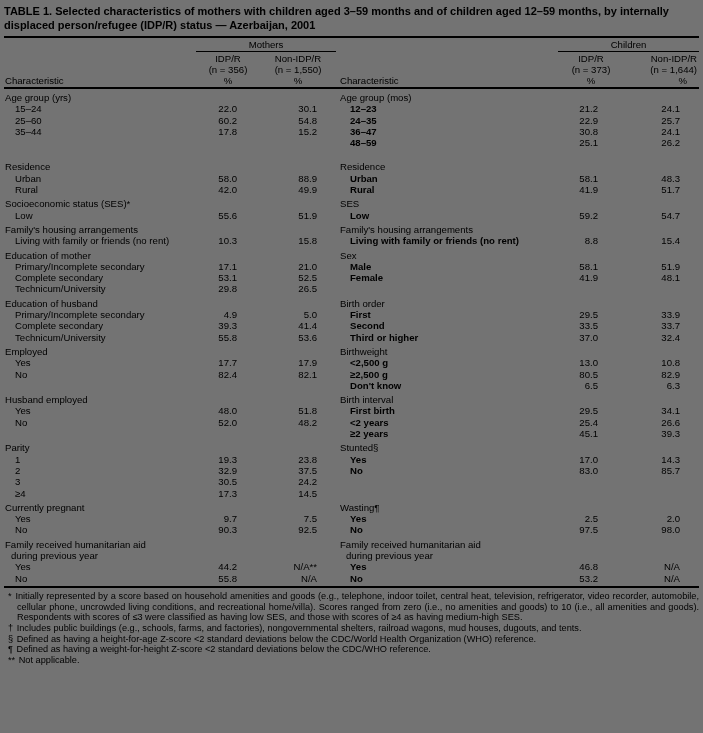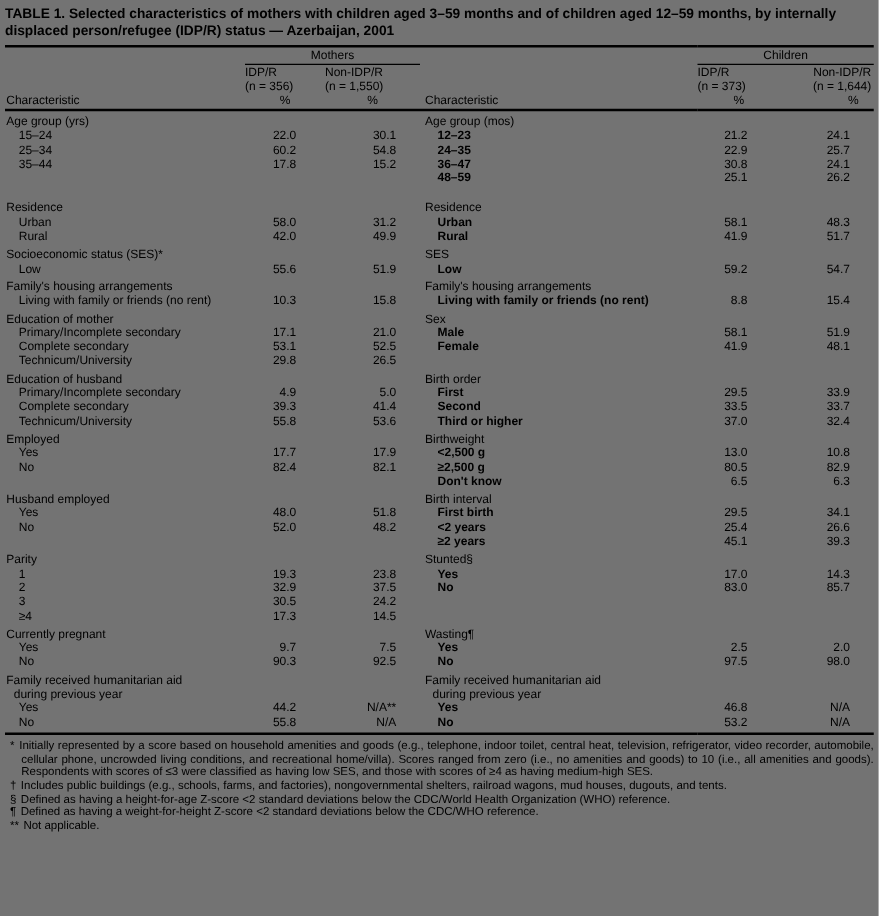--- a/index.html
+++ b/index.html
@@ -16,21 +16,21 @@
     margin: 1px 0 4px 0;
   }
   table.main {
     width: 695px; border-collapse: collapse; table-layout: fixed;
     border-top: 2px solid #000;
   }
   thead th { font-weight: normal; font-size: 9.6px; padding: 0; vertical-align: top; }
   .grp-row th { height: 13px; }
   .grp { text-align: center; border-bottom: 1px solid #000; line-height: 12px; padding-top: 1px; }
   .ch-row th { height: 22px; }
-  .ch { text-align: left; line-height: 10.5px; padding-top: 2px; }
+  .ch { text-align: center; line-height: 10.5px; padding-top: 2px; }
   .ch .cn { display: block; }
   .ch.ra { text-align: right; padding-right: 2px; }
   .units th { border-bottom: 2px solid #000; height: 13px; vertical-align: bottom; padding-bottom: 1px; }
   .unit-c { text-align: center; }
   .unit-r { text-align: right; padding-right: 12px; }
   .charlabel { text-align: left; }
   th.p1 { padding-left: 1px; }
   th.p4 { padding-left: 4px; }
 
   tbody td {
@@ -120,21 +120,21 @@
         </tr>
         <tr>
           <td class="c1 item">15–24</td>
           <td class="v c2">22.0</td>
           <td class="v c3">30.1</td>
           <td class="c4 item">12–23</td>
           <td class="v c5">21.2</td>
           <td class="v c6">24.1</td>
         </tr>
         <tr>
-          <td class="c1 item">25–34</td>
+          <td class="c1 item">25–60</td>
           <td class="v c2">60.2</td>
           <td class="v c3">54.8</td>
           <td class="c4 item">24–35</td>
           <td class="v c5">22.9</td>
           <td class="v c6">25.7</td>
         </tr>
         <tr>
           <td class="c1 item">35–44</td>
           <td class="v c2">17.8</td>
           <td class="v c3">15.2</td>
@@ -157,21 +157,21 @@
           <td class="c1 sec">Residence</td>
           <td class="v c2"></td>
           <td class="v c3"></td>
           <td class="c4 sec">Residence</td>
           <td class="v c5"></td>
           <td class="v c6"></td>
         </tr>
         <tr>
           <td class="c1 item">Urban</td>
           <td class="v c2">58.0</td>
-          <td class="v c3">31.2</td>
+          <td class="v c3">88.9</td>
           <td class="c4 item">Urban</td>
           <td class="v c5">58.1</td>
           <td class="v c6">48.3</td>
         </tr>
         <tr>
           <td class="c1 item">Rural</td>
           <td class="v c2">42.0</td>
           <td class="v c3">49.9</td>
           <td class="c4 item">Rural</td>
           <td class="v c5">41.9</td>

